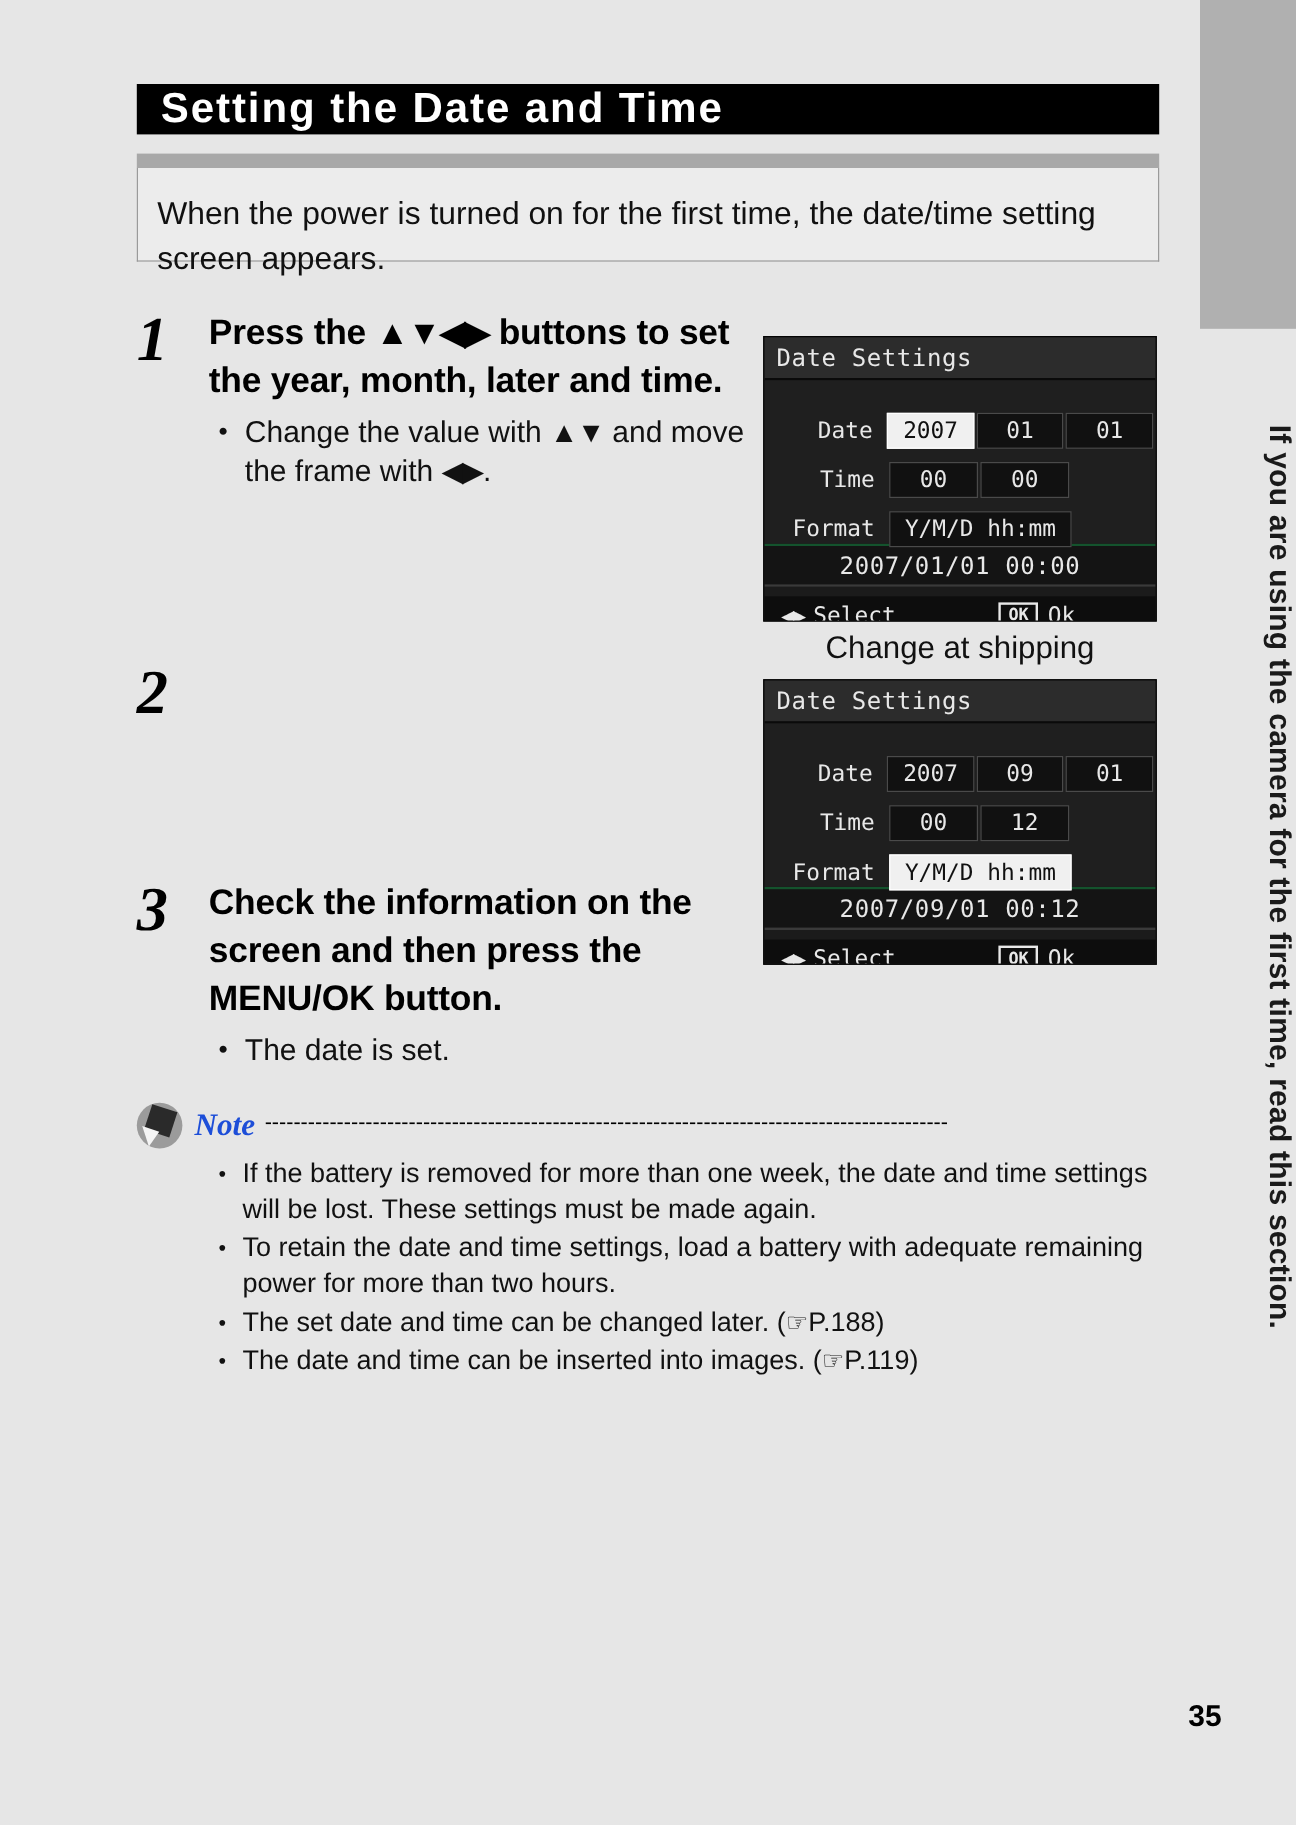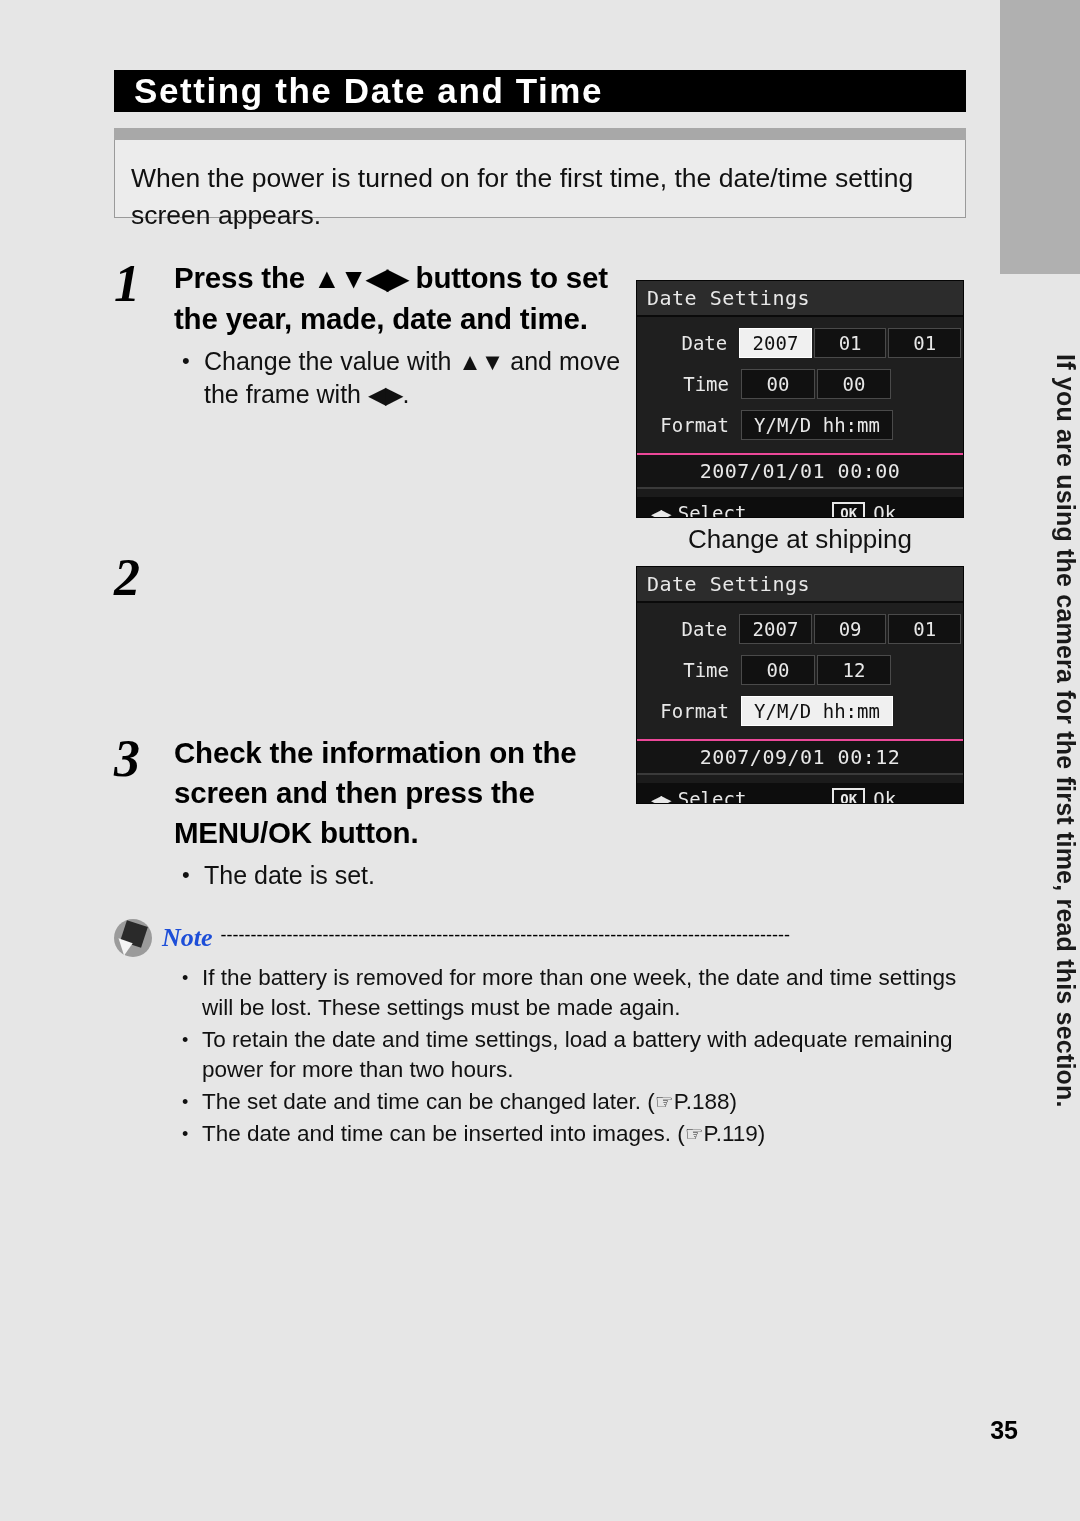--- a/index.html
+++ b/index.html
@@ -159,21 +159,21 @@
     display: flex;
     align-items: center;
     padding-left: 10px;
     font-size: 20px;
     letter-spacing: 0.5px;
   }
   .lcd-rows {
     position: relative;
     height: 136px;
     background: #1f1f1f;
-    padding-top: 8px;
+    padding-top: 24px;
     box-sizing: border-box;
   }
   .lcd-row {
     display: flex;
     align-items: center;
     height: 36px;
     margin-bottom: 5px;
   }
   .lcd-lbl {
     width: 104px;
@@ -198,21 +198,21 @@
     color: #111111;
     border-color: #ffffff;
   }
   .w-year { width: 74px; }
   .w-2 { width: 74px; }
   .w-fmt { width: 152px; }
 
   .lcd-preview {
     height: 32px;
     background: #141414;
-    border-top: 2px solid #ec4899;
+    border-top: 2px solid #14532d;
     border-bottom: 2px solid #3a3a3a;
     display: flex;
     align-items: center;
     justify-content: center;
     font-size: 20px;
     letter-spacing: 0.5px;
   }
   .lcd-spacer { height: 8px; background: #1b1b1b; }
   .lcd-foot {
     height: 32px;
@@ -292,21 +292,21 @@
 <div id="side-tab"></div>
 <div id="side-tab-text">If you are using the camera for the first time, read this section.</div>
 
 <div id="chapter-title-bar">Setting the Date and Time</div>
 <div id="chapter-subbar"></div>
 <div id="intro-box">When the power is turned on for the first time, the date/time setting screen appears.</div>
 
 <div class="step" id="step-1">
   <div class="step-num">1</div>
   <div class="step-body">
-    <div class="step-head"><span>Press the </span><span class="arrows">▲▼◀▶</span><span> buttons to set the year, made, date and time.</span></div>
+    <div class="step-head"><span>Press the </span><span class="arrows">▲▼◀▶</span><span> buttons to set the year, month, later and time.</span></div>
     <div class="step-bullets">
       <div class="blt"><span>Change the value with </span><span class="arrows">▲▼</span><span> and move the frame with </span><span class="arrows">◀▶</span><span>.</span></div>
     </div>
   </div>
 </div>
 
 <div class="step" id="step-2">
   <div class="step-num">2</div>
 </div>
 

